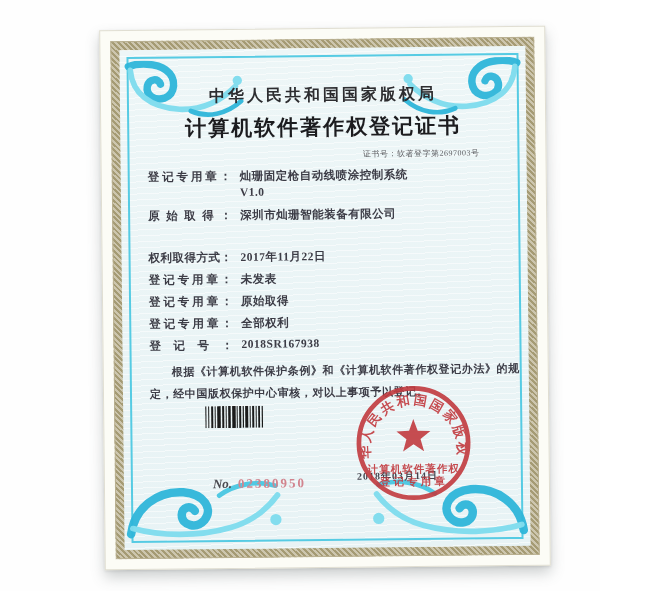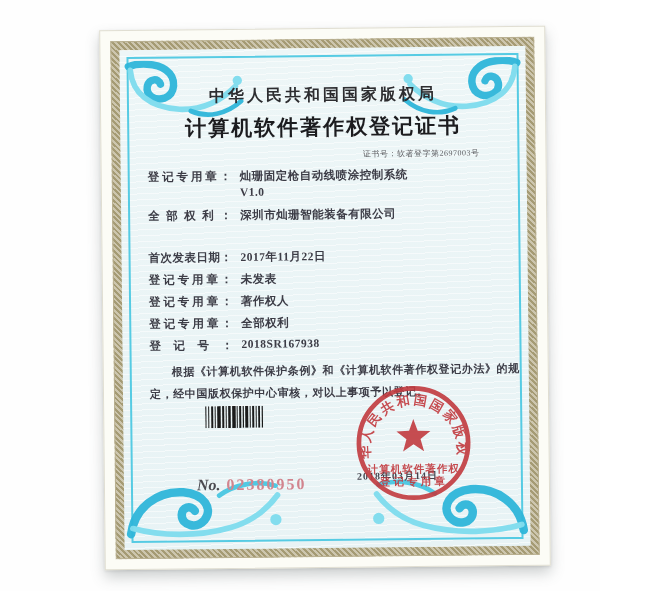--- a/index.html
+++ b/index.html
@@ -77,21 +77,21 @@
 
   .barcode { position:absolute; left:101px; top:376px; width:58px; height:22px; }
 
   .seal { position:absolute; left:246px; top:352px; width:126px; height:126px; opacity:.9; }
 
   .issue-date {
     position:absolute; left:252px; top:441px; font-size:10px;
     color:#44444e; font-weight:600; letter-spacing:1px;
   }
 
-  .serial { position:absolute; left:92px; top:446px; font-size:16px; }
+  .serial { position:absolute; left:108px; top:446px; font-size:13px; }
   .serial .pfx { color:#4a4a50; font-weight:700; font-style:italic; margin-right:6px; }
   .serial .num { color:#d2848e; letter-spacing:2px; font-weight:600; }
 </style>
 </head>
 <body>
 
 <div class="stage">
   <div class="sheet">
 
     <div class="band"></div>
@@ -125,30 +125,30 @@
 
     <div class="authority">中华人民共和国国家版权局</div>
     <div class="title">计算机软件著作权登记证书</div>
     <div class="certno">证书号：软著登字第2697003号</div>
 
     <div class="row r0">
       <span class="lbl">登记专用章：</span><span class="val">灿珊固定枪自动线喷涂控制系统</span>
       <div class="val2">V1.0</div>
     </div>
     <div class="row r1">
-      <span class="lbl">全部权利：</span><span class="val">深圳市灿珊智能装备有限公司</span>
+      <span class="lbl">原始取得：</span><span class="val">深圳市灿珊智能装备有限公司</span>
     </div>
     <div class="row r2">
-      <span class="lbl">首次发表日期：</span><span class="val">2017年11月22日</span>
+      <span class="lbl">权利取得方式：</span><span class="val">2017年11月22日</span>
     </div>
     <div class="row r3">
       <span class="lbl">登记专用章：</span><span class="val">未发表</span>
     </div>
     <div class="row r4">
-      <span class="lbl">登记专用章：</span><span class="val">著作权人</span>
+      <span class="lbl">登记专用章：</span><span class="val">原始取得</span>
     </div>
     <div class="row r5">
       <span class="lbl">登记专用章：</span><span class="val">全部权利</span>
     </div>
     <div class="row r6">
       <span class="lbl">登记号：</span><span class="val">2018SR167938</span>
     </div>
 
     <div class="statement">根据《计算机软件保护条例》和《计算机软件著作权登记办法》的规定，经中国版权保护中心审核，对以上事项予以登记。</div>
 

